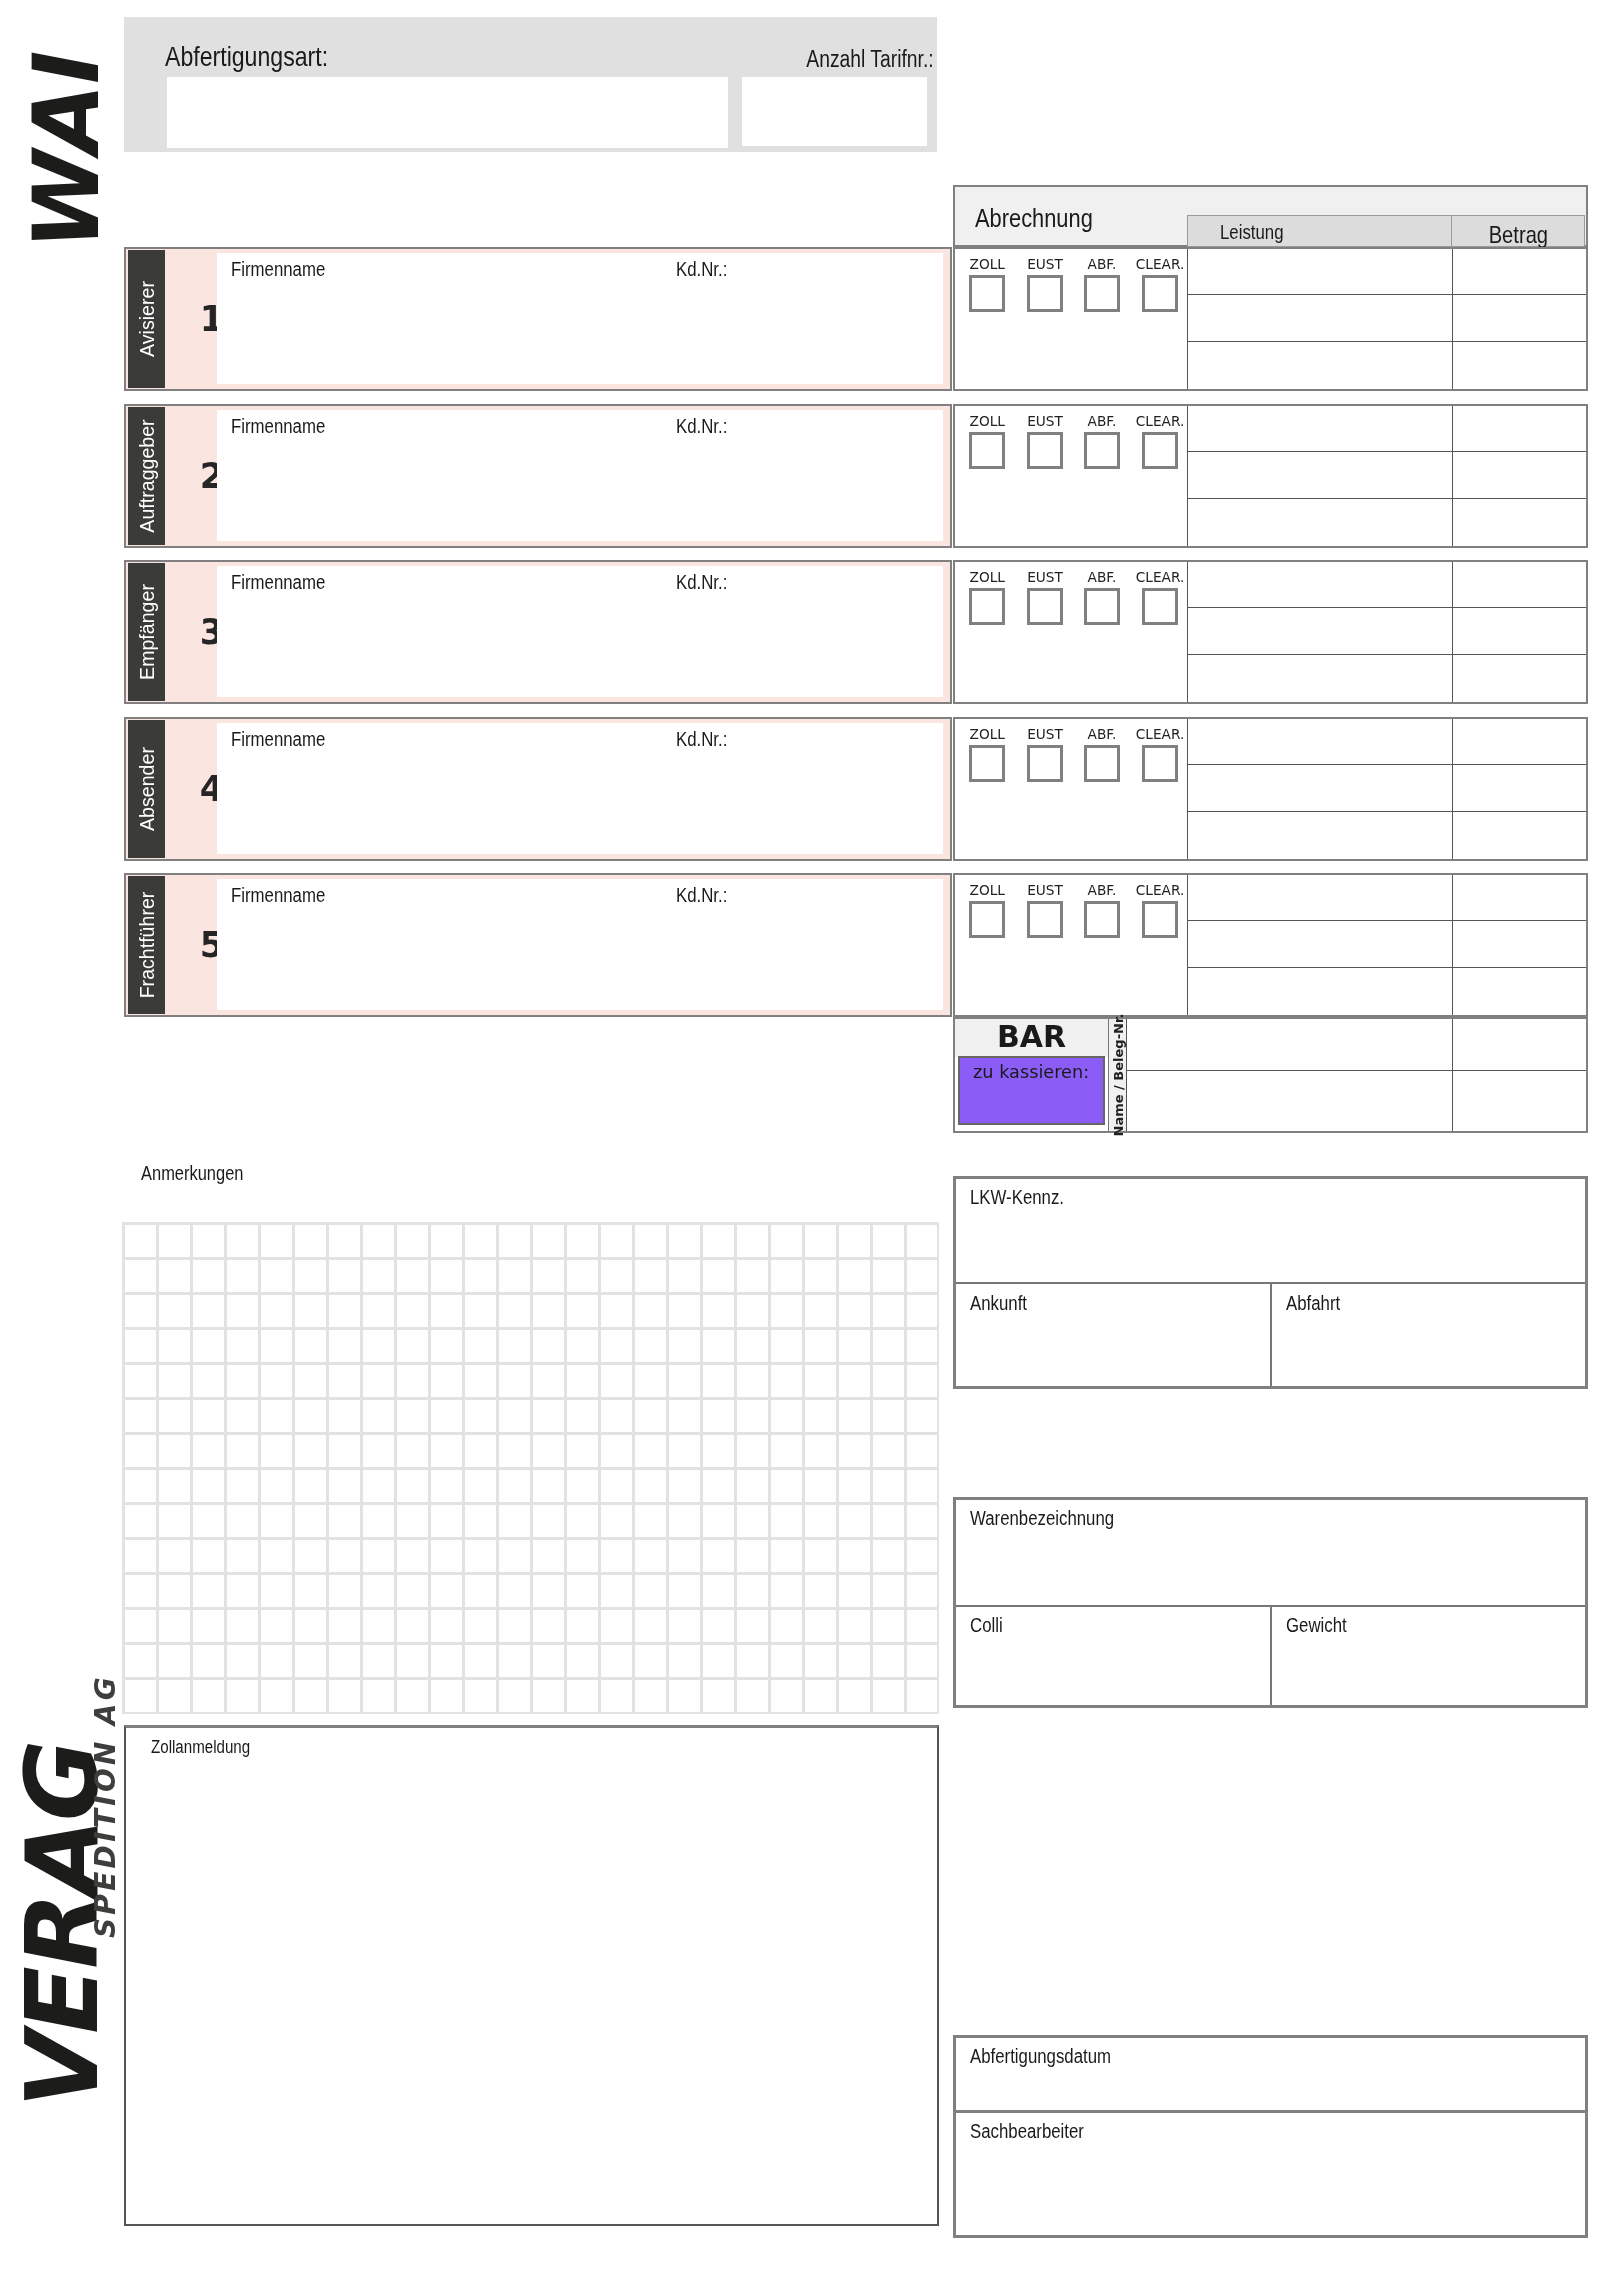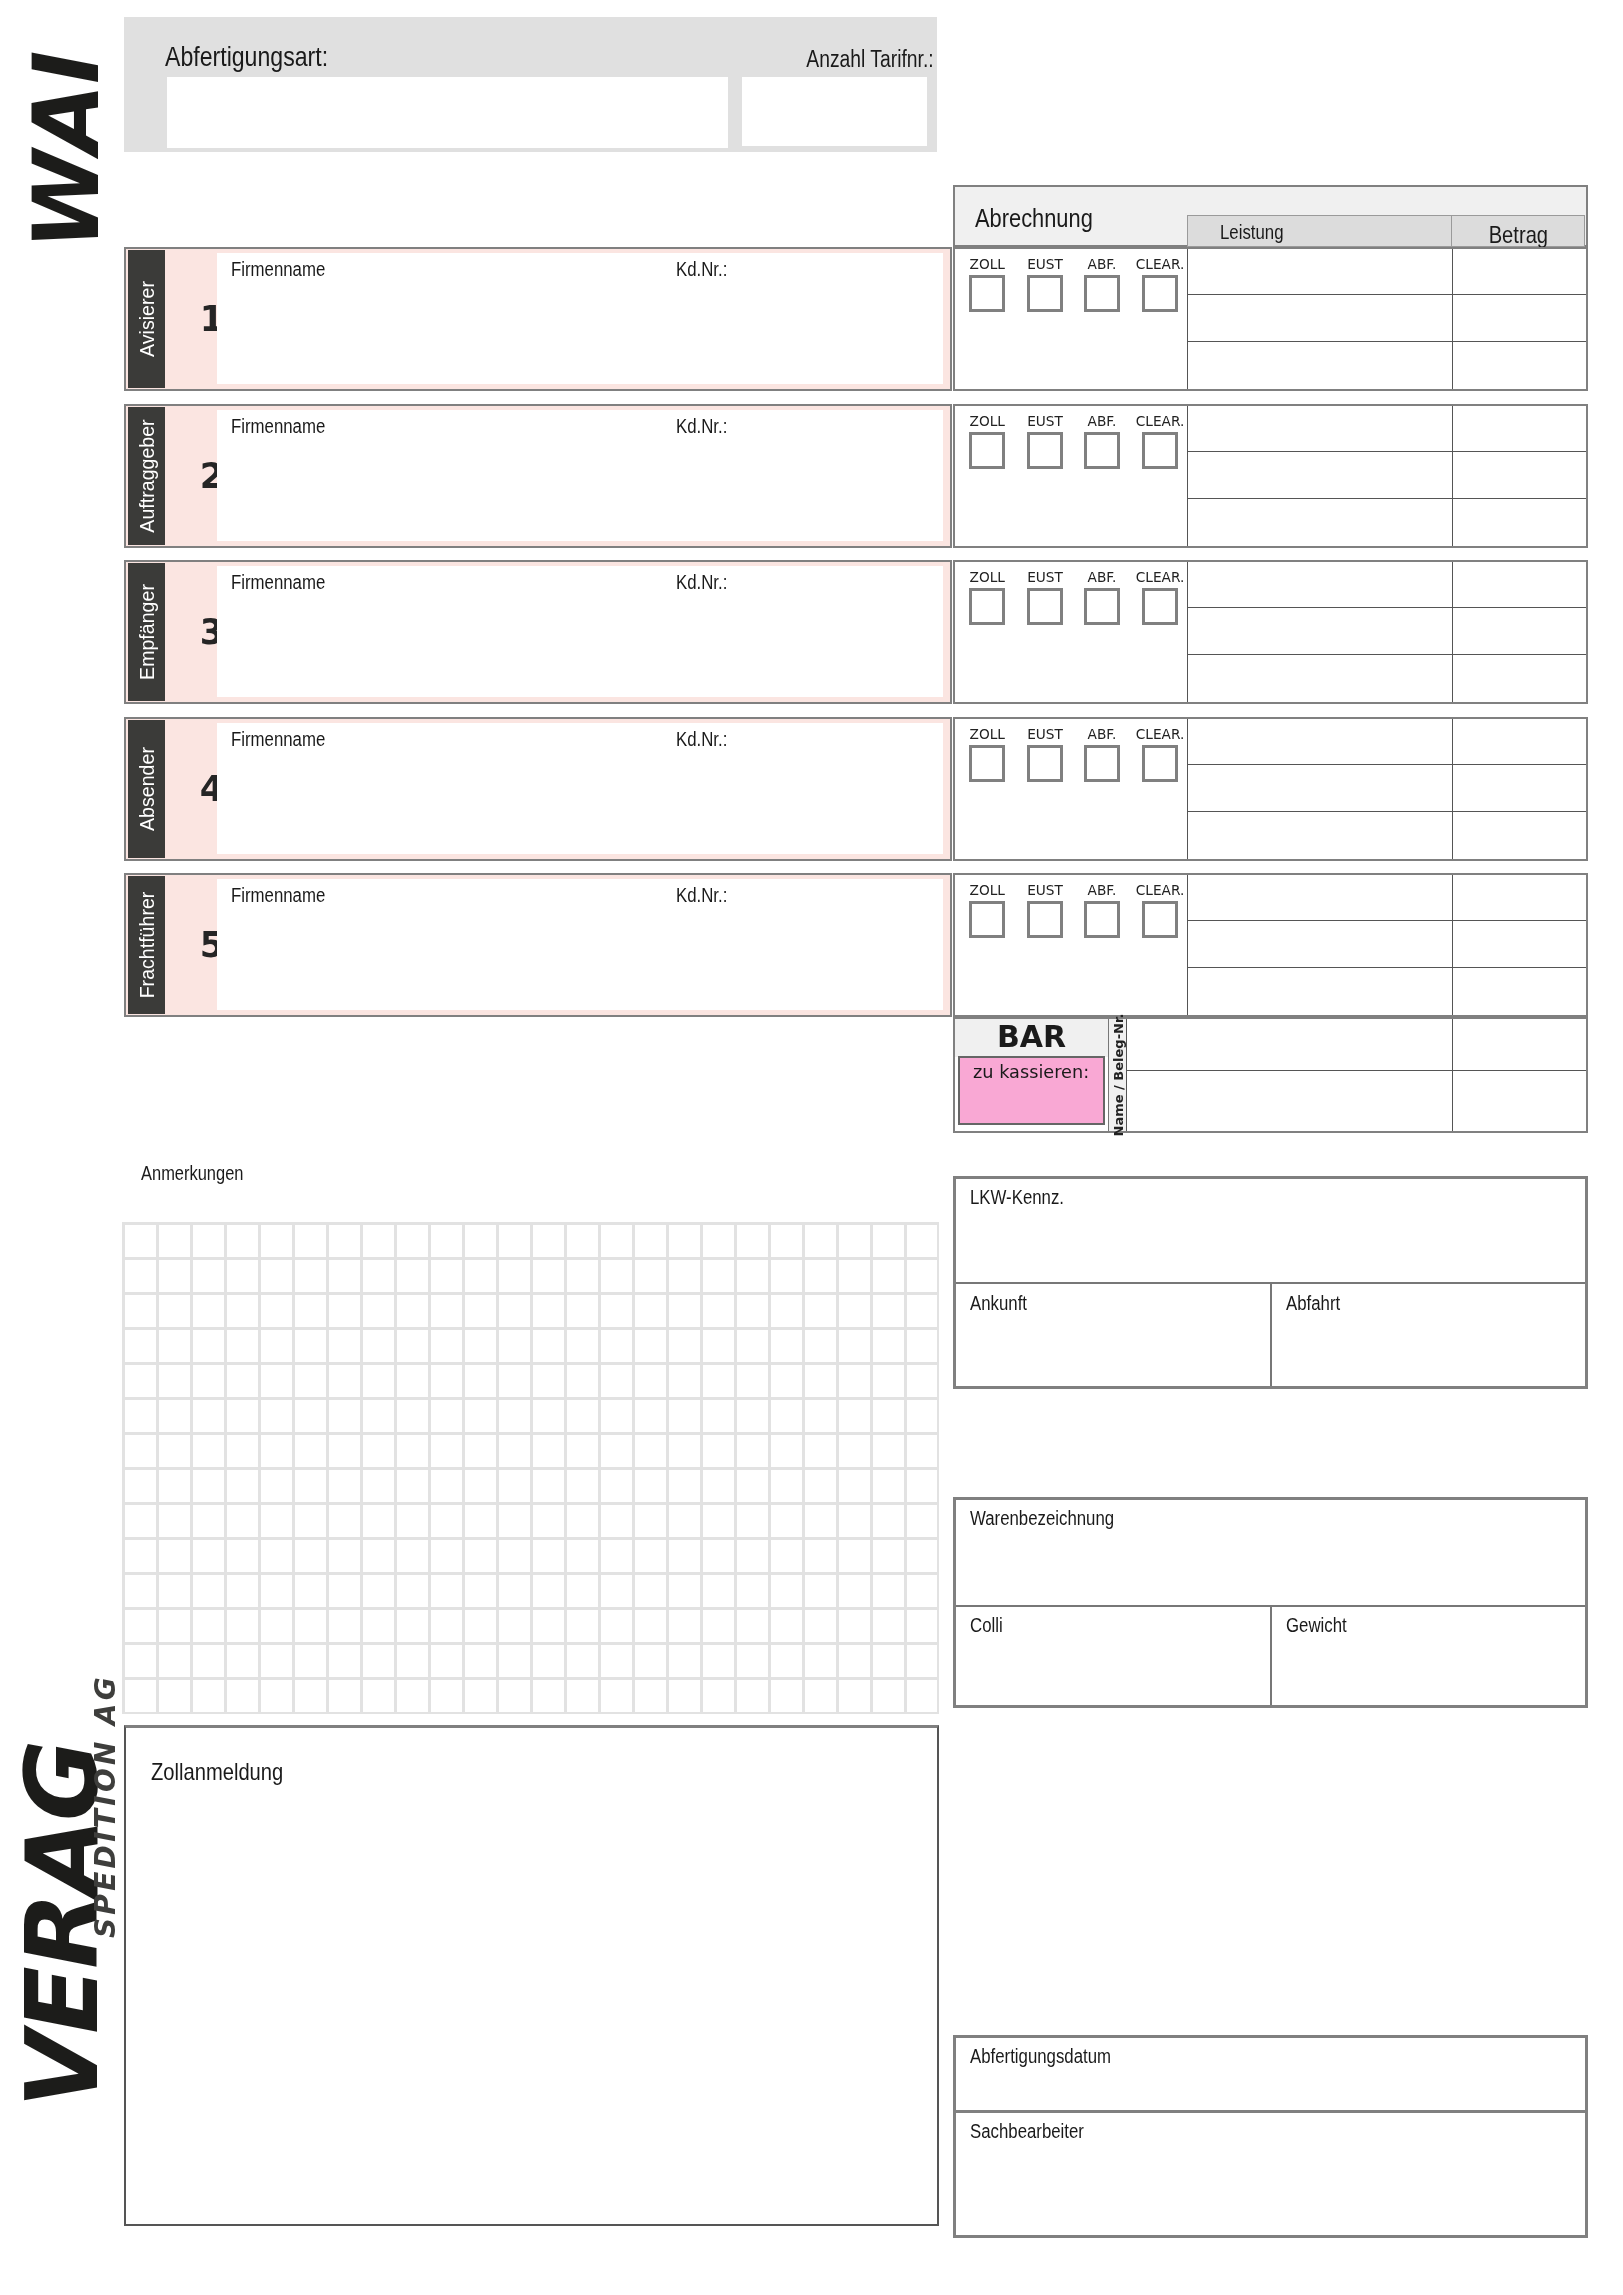--- a/index.html
+++ b/index.html
@@ -67,21 +67,21 @@
   .cb-unit{position:absolute;top:6.5px;width:58px;text-align:center;}
   .cb-unit .cb-lbl{font-size:13.7px;font-family:"DejaVu Sans",sans-serif;color:#222;}
   .cb-unit .cb-box{width:30px;height:31px;border:3.3px solid #808080;background:#fff;margin:3.9px auto 0;}
   .cb-u0{left:3.3px;}.cb-u1{left:61px;}.cb-u2{left:118px;}.cb-u3{left:176px;}
 
   
   .bar{left:953px;top:1017px;width:635px;height:116px;background:#fff;
        border:2.6px solid #808080;box-sizing:border-box;}
   .bar .bar-head{position:absolute;left:0;top:0;width:153px;height:38px;background:#f0f0f0;
        text-align:center;font-size:30px;font-weight:bold;font-family:"DejaVu Sans",sans-serif;}
-  .bar .zu{position:absolute;left:2.6px;top:37px;width:147px;height:69px;background:#f9a8d4;
+  .bar .zu{position:absolute;left:2.6px;top:37px;width:147px;height:69px;background:#8b5cf6;
        border:2px solid #666;box-sizing:border-box;text-align:center;}
   .bar .zu span{font-size:17.7px;font-family:"DejaVu Sans",sans-serif;display:inline-block;margin-top:3.9px;}
   .bar .nstrip{position:absolute;left:153px;top:0;bottom:0;width:19px;background:#f0f0f0;
        border-left:1.3px solid #777;border-right:1.3px solid #555;box-sizing:border-box;}
   .bar .nstrip .vtext{font-size:13px;font-weight:bold;font-family:"DejaVu Sans",sans-serif;color:#222;}
   .bar .hline{position:absolute;left:172px;right:0;top:51px;height:1.3px;background:#555;}
   .bar .vline{position:absolute;left:497px;top:0;bottom:0;width:1.3px;background:#555;}
 
   
   .anm-lbl{left:141px;top:1162px;font-size:19.6px;}
@@ -104,21 +104,21 @@
   .waren{top:1497px;height:211px;}
   .waren .hdiv{top:105px;}
   .waren .vdiv{left:314px;top:107px;bottom:0;}
 
   .datum{top:2035px;height:203px;}
   .datum .hdiv{top:72px;height:2.6px;background:#808080;}
 
   
   .zoll{left:124px;top:1725px;width:815px;height:501px;background:#fff;
         border:2px solid #555;border-top:3.9px solid #808080;box-sizing:border-box;}
-  .zoll .lbl{position:absolute;left:25px;top:9.2px;font-size:24px;margin-top:21px;}
+  .zoll .lbl{position:absolute;left:25px;top:9.2px;font-size:18px;}
 </style>
 </head>
 <body>
 
 <div id="page">
 
   <div class="vwrap wai" style="left:19.6px;top:29px;width:92px;height:242px;">
     <span class="vtext">WAI</span>
   </div>
 

